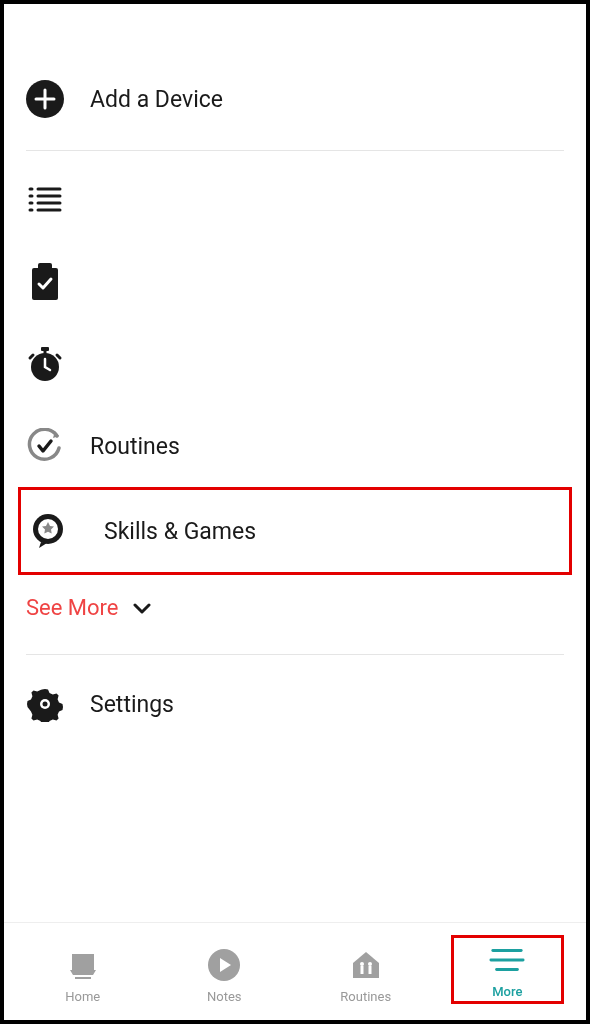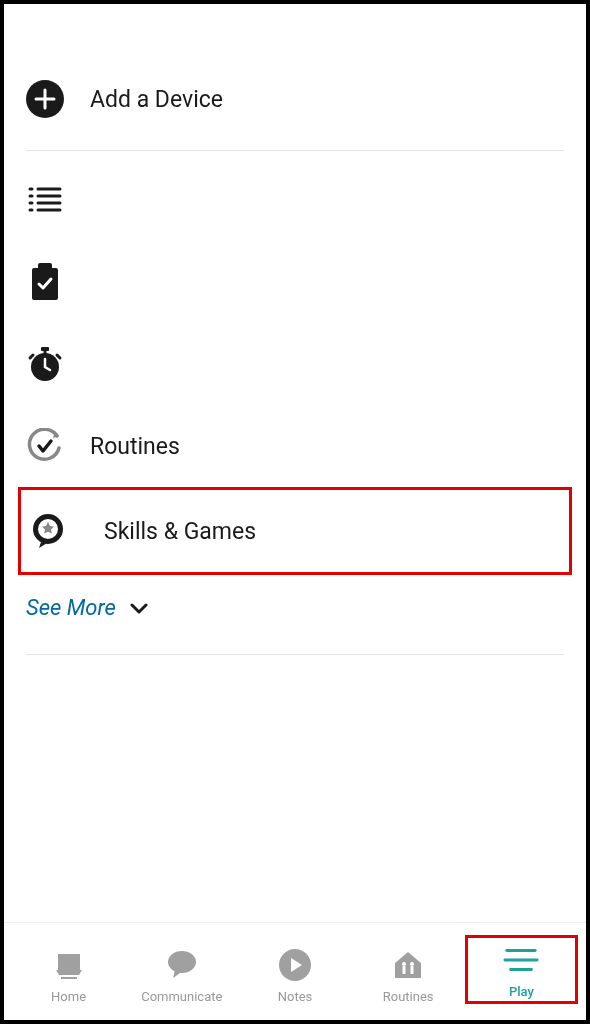--- a/index.html
+++ b/index.html
@@ -51,23 +51,22 @@
       padding-left: 8px;
       padding-right: 8px;
       gap: 37px;
     }
     .see-more {
       display: flex;
       align-items: flex-start;
       gap: 14px;
       padding: 20px 0 24px 0;
       font-size: 22px;
-      color: #0369a1;
+      color: #ef4444;
       cursor: pointer;
-      font-style: italic;
     }
     .bottom-nav {
       display: flex;
       justify-content: space-around;
       align-items: flex-end;
       padding: 12px 8px 16px 8px;
       border-top: 1px solid #eee;
     }
     .nav-item {
       display: flex;
@@ -182,43 +181,44 @@
     <span>See More</span>
     <span>
       <svg width="18" height="12" viewBox="0 0 18 12">
           <path d="M2 2l7 7 7-7" stroke="#1a1a1a" stroke-width="3" fill="none" stroke-linecap="round" stroke-linejoin="round"></path>
         </svg>
     </span>
   </div>
 
   <div class="divider"></div>
 
+  <div class="menu-item">
+    <span class="icon-wrap">
+      <svg width="36" height="36" viewBox="0 0 36 36">
+          <path d="M18 3l3 .5 1.5 3.5 3.3 1.4 3.7-1 2.1 2.1-1 3.7 1.4 3.3 3.5 1.5.5 3-.5 3-3.5 1.5-1.4 3.3 1 3.7-2.1 2.1-3.7-1-3.3 1.4-1.5 3.5-3 .5-3-.5-1.5-3.5-3.3-1.4-3.7 1-2.1-2.1 1-3.7-1.4-3.3L.5 21 .0 18l.5-3 3.5-1.5 1.4-3.3-1-3.7 2.1-2.1 3.7 1 3.3-1.4L15 3.5z" fill="#1a1a1a"></path>
+          <circle cx="18" cy="18" r="5" fill="#fff"></circle>
+          <circle cx="18" cy="18" r="2.5" fill="#1a1a1a"></circle>
+        </svg>
+    </span>
+    <span class="label">Settings</span>
+  </div>
 
 
 </div>
 
 <div class="bottom-nav">
   <div class="nav-item">
     <span class="nav-icon">
       <svg width="34" height="34" viewBox="0 0 34 34">
           <path d="M6 6h22v16H6z" fill="#a0a0a0"></path>
           <path d="M4 22h26l-3 5H7z" fill="#a0a0a0"></path>
           <rect x="9" y="29" width="16" height="2" fill="#a0a0a0"></rect>
         </svg>
     </span>
     <span class="nav-label">Home</span>
-  </div>
-  <div class="nav-item">
-    <span class="nav-icon">
-      <svg width="34" height="34" viewBox="0 0 34 34">
-          <ellipse cx="17" cy="14" rx="14" ry="11" fill="#a0a0a0"></ellipse>
-          <path d="M10 22l-2 8 10-7" fill="#a0a0a0"></path>
-        </svg>
-    </span>
-    <span class="nav-label">Communicate</span>
   </div>
   <div class="nav-item">
     <span class="nav-icon">
       <svg width="36" height="36" viewBox="0 0 36 36">
           <circle cx="18" cy="18" r="16" fill="#a0a0a0"></circle>
           <path d="M14 11l11 7-11 7z" fill="#fff"></path>
         </svg>
     </span>
     <span class="nav-label">Notes</span>
   </div>
@@ -235,15 +235,15 @@
     <span class="nav-label">Routines</span>
   </div>
   <div class="nav-item active highlight-more">
     <span class="nav-icon">
       <svg width="38" height="28" viewBox="0 0 38 28">
           <line x1="4" y1="4" x2="34" y2="4" stroke="#1ca0a0" stroke-width="3" stroke-linecap="round"></line>
           <line x1="2" y1="14" x2="36" y2="14" stroke="#1ca0a0" stroke-width="3" stroke-linecap="round"></line>
           <line x1="8" y1="24" x2="30" y2="24" stroke="#1ca0a0" stroke-width="3" stroke-linecap="round"></line>
         </svg>
     </span>
-    <span class="nav-label">Play</span>
+    <span class="nav-label">More</span>
   </div>
 </div>
 
 </body></html>

